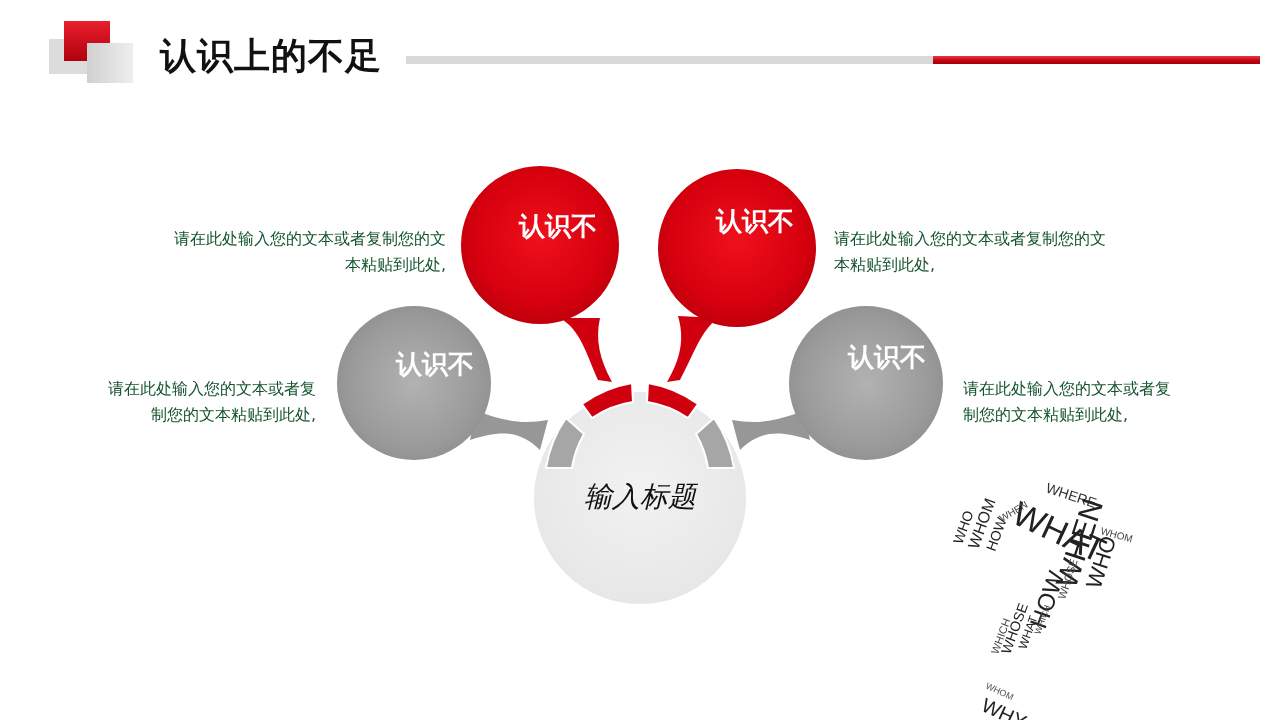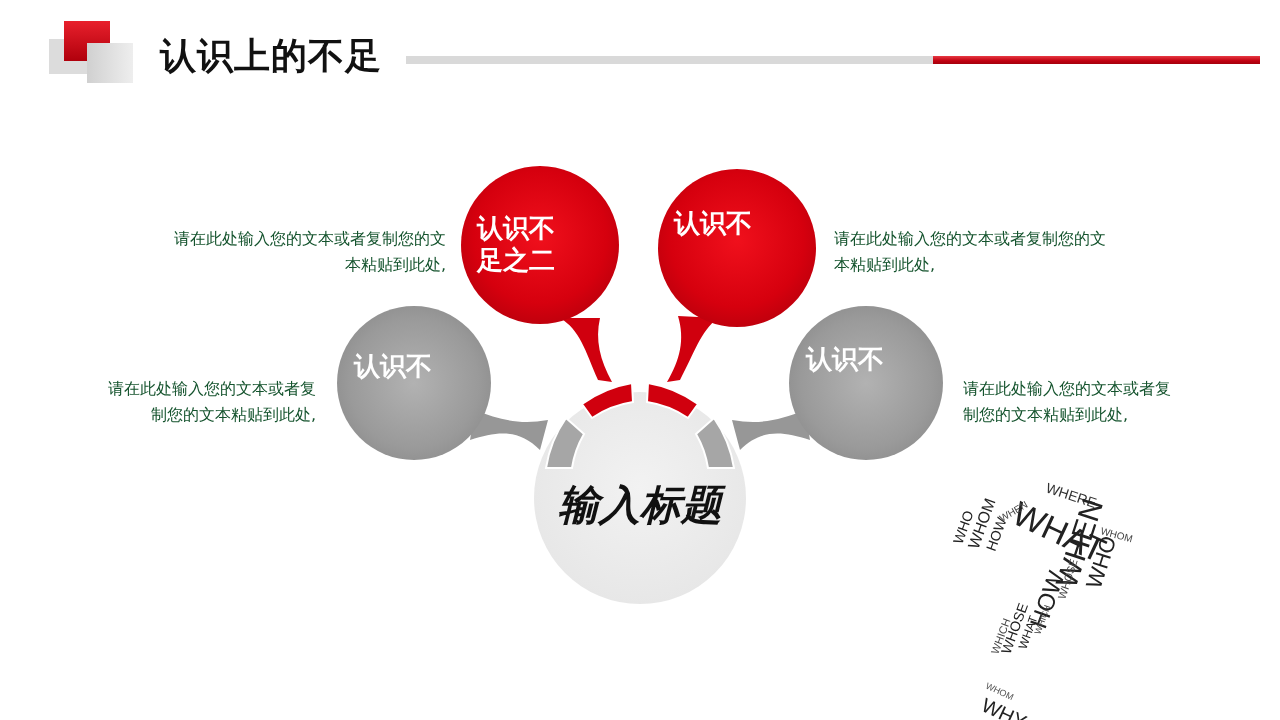--- a/index.html
+++ b/index.html
@@ -6,23 +6,23 @@
   body { width:1280px; height:720px; background:#ffffff; position:relative; overflow:hidden;
          font-family:"DejaVu Sans","Liberation Sans",sans-serif; }
   .logo { position:absolute; left:0; top:0; width:140px; height:90px; }
   .title { position:absolute; left:160px; top:34px; font-size:36px; font-weight:bold; color:#111;
            letter-spacing:1px; line-height:44px; }
   .hline-gray { position:absolute; left:406px; top:56px; width:530px; height:8px; background:#d9d9d9; }
   .hline-red { position:absolute; left:933px; top:56px; width:327px; height:8px;
                background:linear-gradient(#e83a44,#c00010 60%,#a5000c); }
   svg.diagram { position:absolute; left:0; top:0; }
   .bubble-label { position:absolute; color:#fff; font-weight:bold; font-size:26px; line-height:32px;
-                  text-align:left; width:120px; }
+                  text-align:right; width:120px;font-family:Liberation Mono, monospace; }
   .center-label { position:absolute; left:540px; top:478px; width:200px; text-align:center;
-                  font-size:41px; font-weight:bold; font-style:italic; color:#111; }
+                  font-size:28px; font-weight:normal; font-style:italic; color:#111; }
   .desc { position:absolute; font-size:16px; line-height:26px; color:#14532d; }
   .desc.right-align { text-align:right; }
   .qmark { position:absolute; left:950px; top:470px; width:210px; height:250px; }
 </style>
 </head>
 <body>
 
 <svg class="logo" viewBox="0 0 140 90" width="140" height="90">
   <defs>
     <linearGradient id="lgRed" x1="0" y1="0" x2="0" y2="1">
@@ -93,21 +93,20 @@
 
     <path d="M714,418 A120,120 0 0 1 734,468 L708,468 A96,96 0 0 0 696,434 Z" fill="#a6a6a6" stroke="#fff" stroke-width="2"></path>
   </g>
 </svg>
 
 <div class="bubble-label" style="left:354px; top:350px;">
   <div>认识不</div>
 </div>
 <div class="bubble-label" style="left:477px; top:212px;">
   <div>认识不</div>
-  <div>足之二</div>
 </div>
 <div class="bubble-label" style="left:674px; top:207px;">
   <div>认识不</div>
 </div>
 <div class="bubble-label" style="left:806px; top:343px;">
   <div>认识不</div>
 </div>
 
 <div class="center-label">输入标题</div>
 

